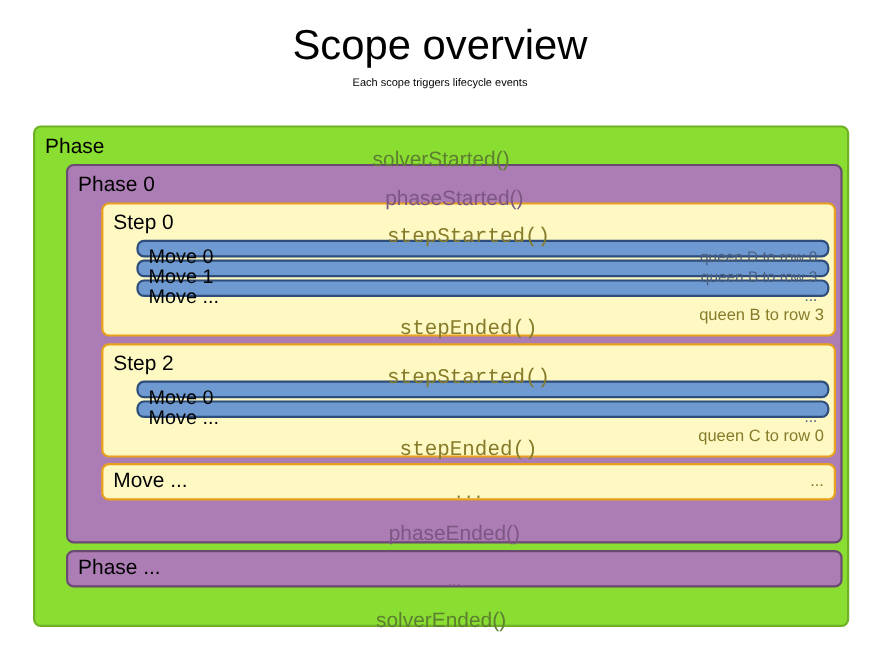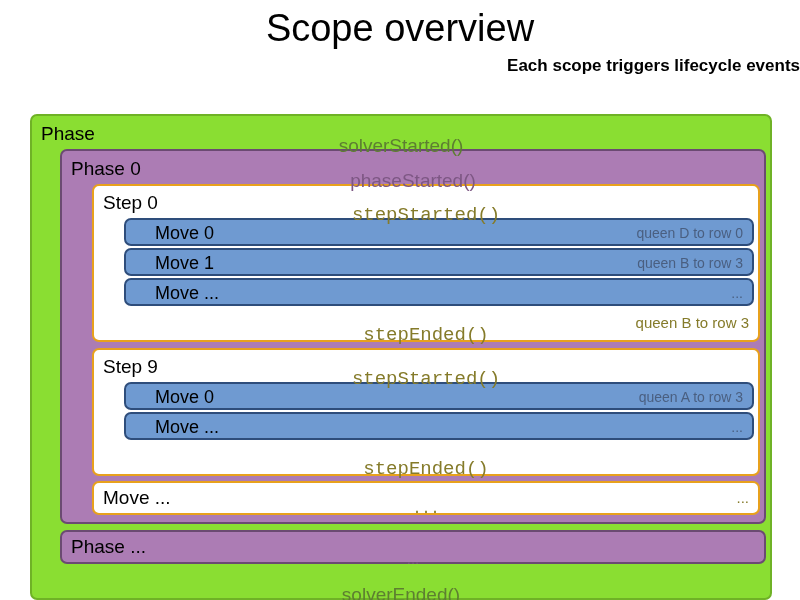--- a/index.html
+++ b/index.html
@@ -12,35 +12,34 @@
     width: 800px;
     height: 600px;
     font-family: "Liberation Sans", sans-serif;
     overflow: hidden;
     position: relative;
   }
 
   
   .header {
     text-align: center;
-    padding-top: 8px;
+    padding-top: 22px;
   }
   .title {
     font-size: 38px;
     font-weight: 400;
     color: #000000;
     line-height: 1.1;
     letter-spacing: 0px;
   }
   .subtitle {
-    font-size: 17px;
-    font-weight: 700;
+    font-size: 10px;
+    font-weight: 400;
     color: #000000;
     margin-top: 6px;
-    text-align: right;
   }
 
   
   .diagram {
     position: absolute;
     left: 30px;
     top: 114px;
     width: 742px;
   }
 
@@ -100,34 +99,33 @@
   
   .phase {
     background: #ac7cb4;
     border-color: #6b4a72;
     margin: 0 4px 0 28px;
   }
   .phase > .row .mid { color: #7d5784; }
 
   
   .step {
-    background: #ffffff;
+    background: #fef9c3;
     border-color: #e8a11c;
     margin: 0 4px 0 30px;
   }
   .step > .row .mid { color: #857b2a; font-family: Liberation Mono, monospace; }
   .step > .row .rgt { color: #857b2a; }
 
   
   .move {
     background: #6f9ad1;
     border-color: #2e4d7b;
     margin: 0 4px 0 30px;
-    height: 28px;
-    padding-left: 20px;
+    height: 16px;
   }
   .move .row { height: 26px; line-height: 26px; }
   .move .row .lbl { font-size: 18px; color: #000000; }
   .move .row .rgt { color: #4a5f80; font-size: 14px; }
 
   .sp2  { height: 2px; }
   .sp3  { height: 3px; }
   .sp4  { height: 4px; }
   .sp5  { height: 5px; }
   .sp6  { height: 6px; }
@@ -197,59 +195,62 @@
         <div class="sp2"></div>
 
       </div>
 
       <div class="sp6"></div>
 
       <div class="scope step">
 
         <div class="sp2"></div>
         <div class="row">
-          <span class="lbl">Step 9</span>
+          <span class="lbl">Step 2</span>
           <span class="mid">stepStarted()</span>
         </div>
 
         <div class="scope move">
           <div class="row">
             <span class="lbl">Move 0</span>
-            <span class="rgt">queen A to row 3</span>
           </div>
         </div>
         <div class="sp2"></div>
 
         <div class="scope move">
           <div class="row">
             <span class="lbl">Move ...</span>
             <span class="rgt dots">...</span>
           </div>
         </div>
         <div class="sp2"></div>
 
         <div class="row">
           <span class="mid">stepEnded()</span>
+          <span class="rgt">queen C to row 0</span>
         </div>
         <div class="sp2"></div>
 
       </div>
 
       <div class="sp5"></div>
 
       <div class="scope step">
         <div class="row">
           <span class="lbl">Move ...</span>
           <span class="mid dots">...</span>
           <span class="rgt dots">...</span>
         </div>
       </div>
 
       <div class="sp4"></div>
 
+      <div class="row">
+        <span class="mid">phaseEnded()</span>
+      </div>
       <div class="sp3"></div>
 
     </div>
 
     <div class="sp6"></div>
 
     <div class="scope phase">
       <div class="row">
         <span class="lbl">Phase ...</span>
         <span class="mid dots">...</span>

